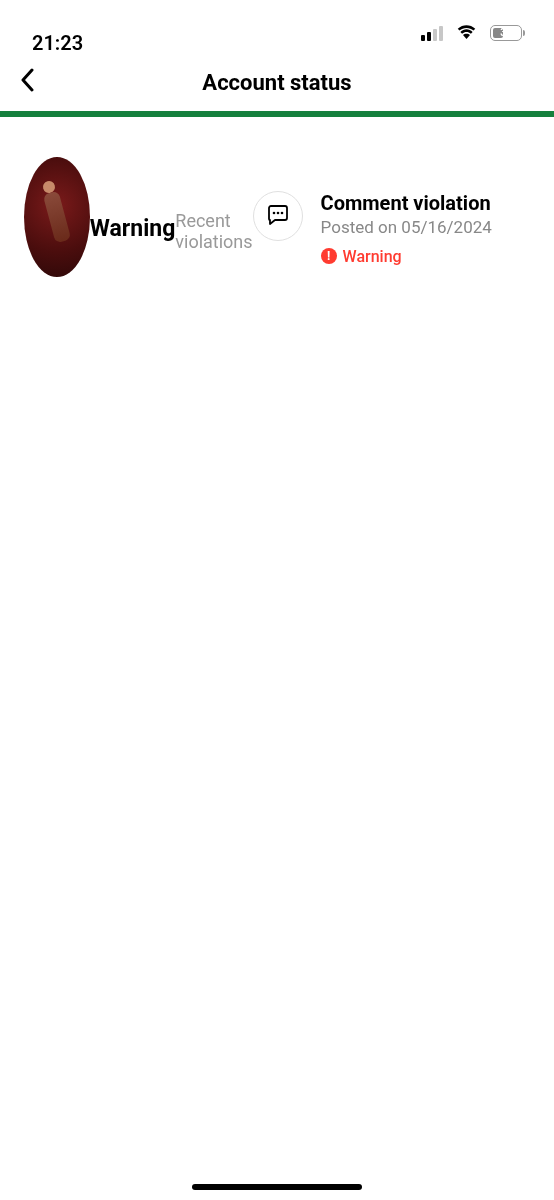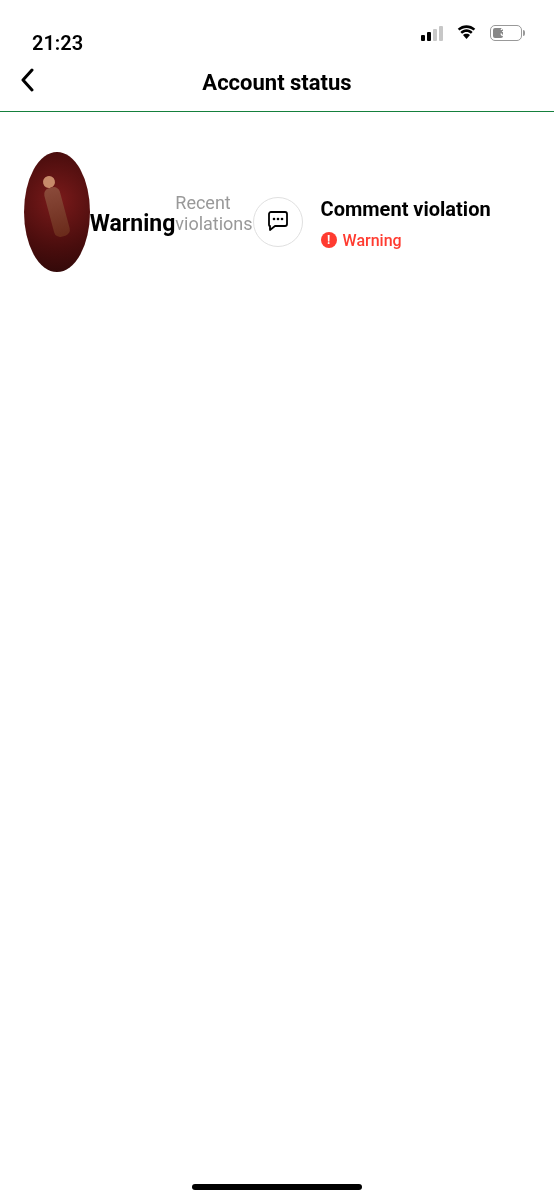--- a/index.html
+++ b/index.html
@@ -85,21 +85,21 @@
       text-align: center;
       font-size: 10px;
       font-weight: 600;
       color: #fff;
       line-height: 14px;
     }
     .nav-bar {
       display: flex;
       align-items: center;
       padding: 12px 20px 16px 20px;
-      border-bottom: 1px solid #15803d;
+      border-bottom: 6px solid #15803d;
       position: relative;
     }
     .back-button {
       position: absolute;
       left: 20px;
       font-size: 28px;
       line-height: 1;
       cursor: pointer;
     }
     .nav-title {
@@ -181,21 +181,21 @@
       margin-top: 2px;
     }
     .alert-icon svg { width: 100%; height: 100%; }
     .policy-text {
       font-size: 18px;
       line-height: 1.4;
     }
     .policy-text .bold { font-weight: 700; }
     .section-heading {
       align-self: flex-start;
-      margin-top: 40px;
+      margin-top: 53px;
       color: #999;
       font-size: 18px;
     }
     .violation-item {
       margin-top: 22px;
       width: 100%;
       display: flex;
       align-items: flex-start;
       gap: 18px;
       cursor: pointer;
@@ -300,20 +300,21 @@
     <div class="violation-icon">
       <svg viewBox="0 0 26 26">
           <path d="M4 5 C4 3.9 4.9 3 6 3 L20 3 C21.1 3 22 3.9 22 5 L22 15 C22 16.1 21.1 17 20 17 L10 17 L5 21 L5 17 C4.4 17 4 16.5 4 16 Z" stroke="#000" stroke-width="1.8" fill="none" stroke-linejoin="round"></path>
           <circle cx="9" cy="10" r="1.3" fill="#000"></circle>
           <circle cx="13" cy="10" r="1.3" fill="#000"></circle>
           <circle cx="17" cy="10" r="1.3" fill="#000"></circle>
         </svg>
     </div>
     <div class="violation-details">
       <div class="violation-title">Comment violation</div>
+      <div class="violation-date">Posted on 05/16/2024</div>
       <div class="violation-badge">
         <div class="badge-dot">!</div>
         <span>Warning</span>
       </div>
     </div>
   </div>
 </div>
 
 <div class="home-indicator"></div>
 

